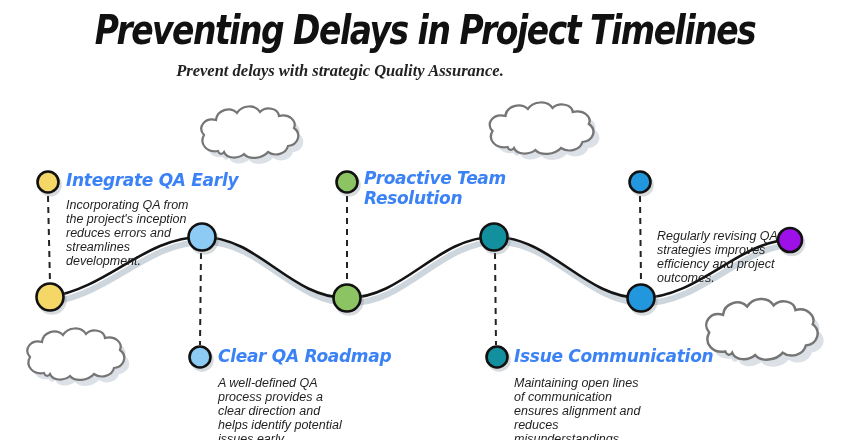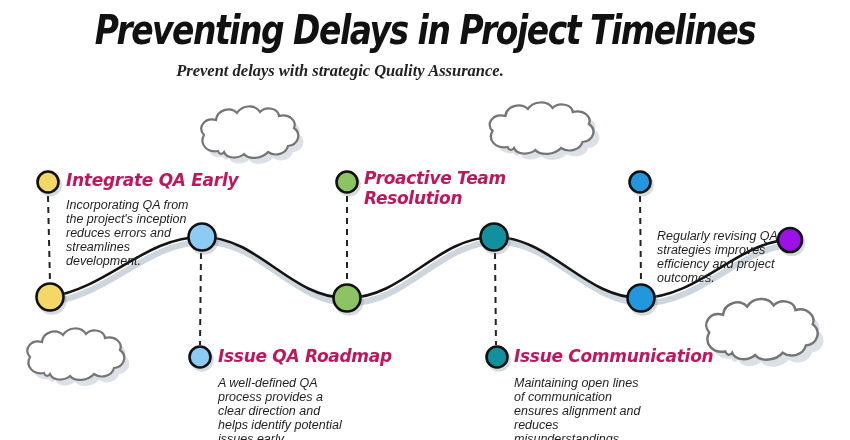--- a/index.html
+++ b/index.html
@@ -50,21 +50,21 @@
     height: 440px;
   }
   .dot { filter: drop-shadow(2px 3px 0 rgba(125,135,145,0.30)); }
   .milestone-title {
     position: absolute;
     font-family: "DejaVu Sans", sans-serif;
     font-weight: 700;
     font-size: 17px;
     line-height: 19.5px;
     letter-spacing: -0.3px;
-    color: #be185d;
+    color: #3b82f6;
     white-space: pre-line;
   }
   .milestone-desc {
     position: absolute;
     font-size: 12.5px;
     line-height: 14px;
     font-weight: 400;
     color: #1f1f1f;
     white-space: pre-line;
   }
@@ -141,21 +141,21 @@
     </g>
   </svg>
 
   <div class="milestone-title m1-title">Integrate QA Early</div>
   <div class="milestone-desc  m1-desc">Incorporating QA from
 the project's inception
 reduces errors and
 streamlines
 development.</div>
 
-  <div class="milestone-title m2-title">Issue QA Roadmap</div>
+  <div class="milestone-title m2-title">Clear QA Roadmap</div>
   <div class="milestone-desc  m2-desc">A well-defined QA
 process provides a
 clear direction and
 helps identify potential
 issues early.</div>
 
   <div class="milestone-title m3-title">Proactive Team
 Resolution</div>
 
   <div class="milestone-title m4-title">Issue Communication</div>

